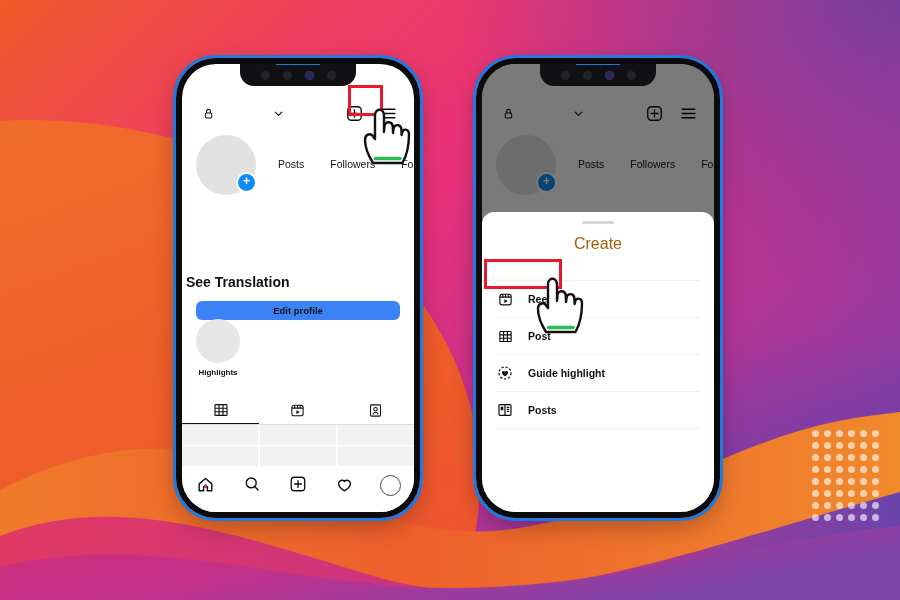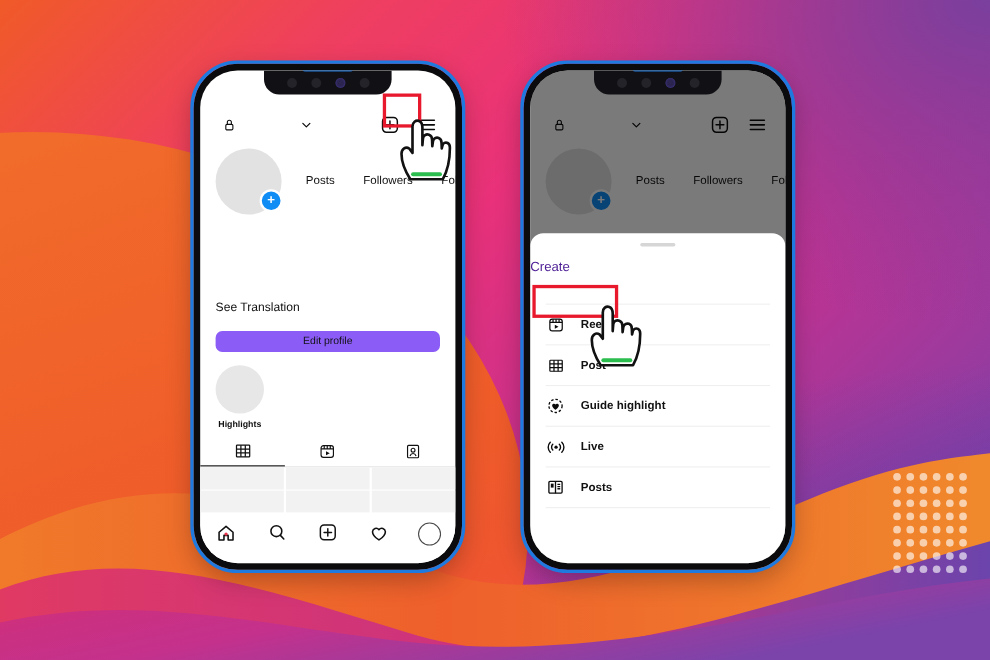--- a/index.html
+++ b/index.html
@@ -210,43 +210,43 @@
     margin-left: 22px;
     font-size: 10.5px;
     color: #121212;
     align-items: flex-end;
     padding-bottom: 2px;
   }
 
   .ig-bio {
     position: absolute;
     top: 210px;
-    left: 14px;
-    font-size: 11px;
-    font-weight: normal;
+    left: 4px;
+    font-size: 14px;
+    font-weight: bold;
     color: #111;
   }
   .ig-editbtn {
     position: absolute;
     top: 237px;
     left: 14px;
     right: 14px;
     height: 19px;
-    background: #8b5cf6;
+    background: #3b82f6;
     border-radius: 6px;
     display: flex;
     align-items: center;
     justify-content: center;
     font-size: 9.5px;
-    font-weight: normal;
+    font-weight: bold;
     color: #111;
   }
   .ig-highlights {
     position: absolute;
-    top: 268px;
+    top: 255px;
     left: 14px;
   }
   .hl-circle {
     width: 44px;
     height: 44px;
     border-radius: 50%;
     background: #e7e7e7;
   }
   .hl-label {
     margin-top: 5px;
@@ -338,22 +338,23 @@
     z-index: 30;
   }
   .sheet-grab {
     width: 32px;
     height: 3px;
     border-radius: 2px;
     background: #d6d6d6;
     margin: 9px auto 0;
   }
   .sheet-title {
-    font-size: 12px;
-    color: #4c1d95;
+    text-align: center;
+    font-size: 16px;
+    color: #a16207;
     margin-top: 11px;
     margin-bottom: 9px;
   }
   .sheet-list { padding: 18px 0 0 0; font-weight: bold; }
   .sheet-row {
     display: flex;
     align-items: center;
     height: 36px;
     margin: 0 14px;
     border-top: 1px solid #efefef;
@@ -708,32 +709,20 @@
           <div class="sheet-row">
             <span class="ic">
               <svg width="16" height="16" viewBox="0 0 24 24" fill="none" stroke="currentColor" stroke-width="1.8" stroke-linejoin="round">
                 <circle cx="12" cy="12" r="9" stroke-dasharray="3.4 2.6"></circle>
                 <path d="M12 17.2s-4.6-2.9-4.6-5.8A2.6 2.6 0 0 1 12 10a2.6 2.6 0 0 1 4.6 1.4c0 2.9-4.6 5.8-4.6 5.8z" fill="currentColor" stroke="none"></path>
               </svg>
             </span>
             <span class="lbl">Guide highlight</span>
           </div>
 
-          <div class="sheet-row">
-            <span class="ic">
-              <svg width="17" height="17" viewBox="0 0 24 24" fill="none" stroke="currentColor" stroke-width="1.8" stroke-linecap="round">
-                <circle cx="12" cy="12" r="2.1" fill="currentColor" stroke="none"></circle>
-                <path d="M7.8 8.4a5 5 0 0 0 0 7.2"></path>
-                <path d="M16.2 8.4a5 5 0 0 1 0 7.2"></path>
-                <path d="M4.6 5.6a9 9 0 0 0 0 12.8"></path>
-                <path d="M19.4 5.6a9 9 0 0 1 0 12.8"></path>
-              </svg>
-            </span>
-            <span class="lbl">Live</span>
-          </div>
 
           <div class="sheet-row">
             <span class="ic">
               <svg width="16" height="16" viewBox="0 0 24 24" fill="none" stroke="currentColor" stroke-width="1.8" stroke-linejoin="round">
                 <rect x="3" y="4" width="18" height="16" rx="1.5"></rect>
                 <line x1="12" y1="4" x2="12" y2="20"></line>
                 <rect x="5.6" y="7" width="3.8" height="5.4" fill="currentColor" stroke="none"></rect>
                 <line x1="14.6" y1="8" x2="18.4" y2="8"></line>
                 <line x1="14.6" y1="11" x2="18.4" y2="11"></line>
                 <line x1="14.6" y1="14" x2="18.4" y2="14"></line>

